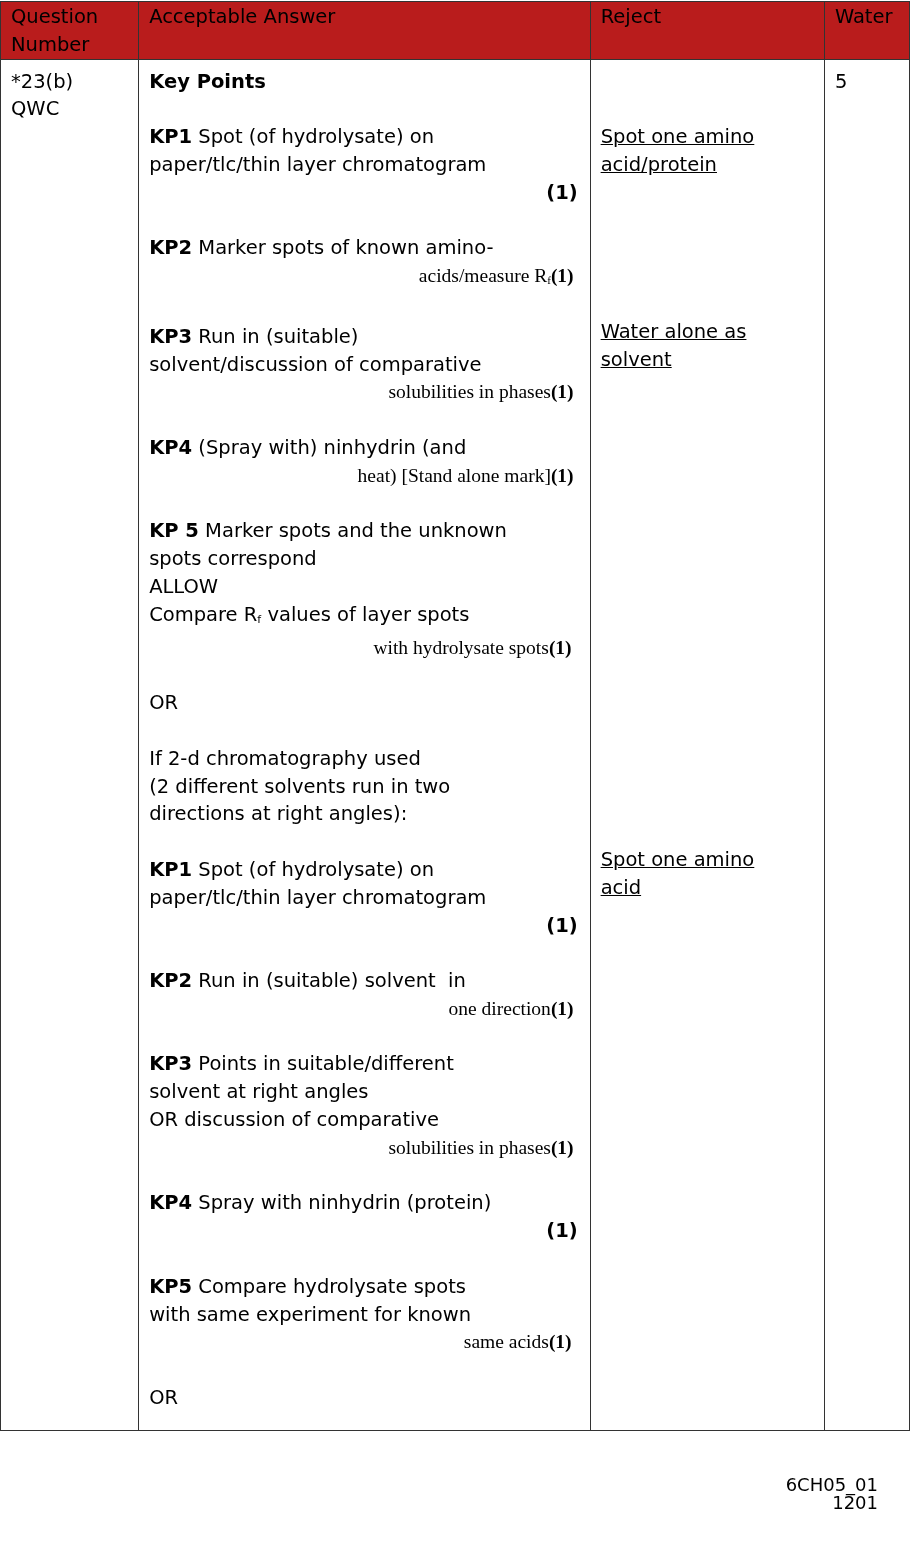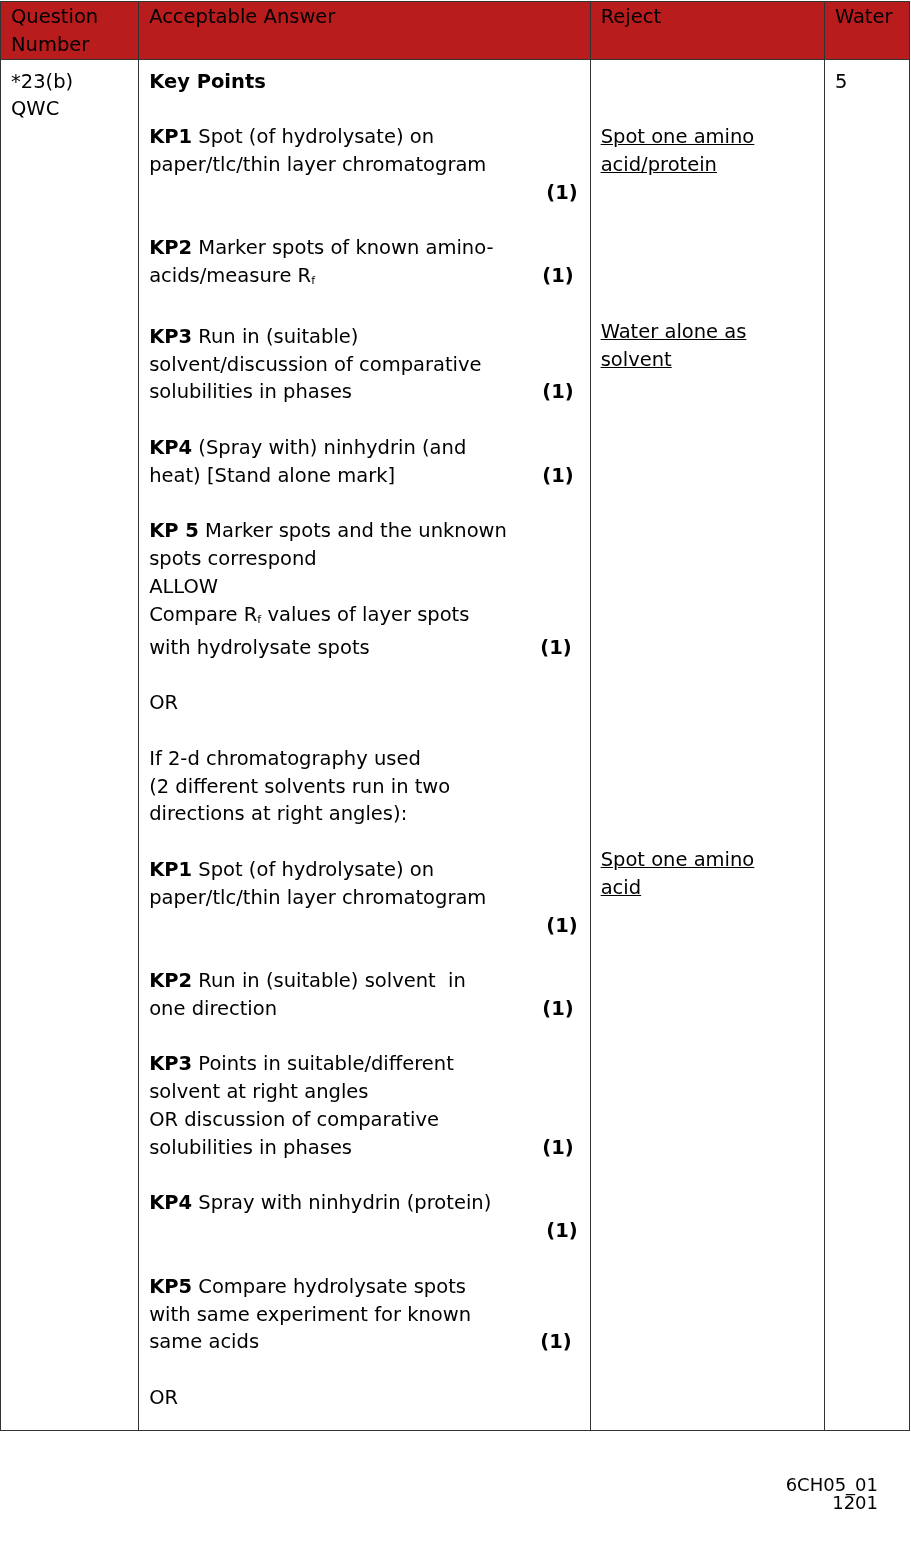--- a/index.html
+++ b/index.html
@@ -6,21 +6,21 @@
   body { width:911px; height:1560px; position:relative; font-family:"DejaVu Sans", sans-serif; color:#000; font-size:19.5px; }
   table.ms { position:absolute; left:0; top:1px; border-collapse:collapse; table-layout:fixed; width:910px; }
   table.ms td, table.ms th { border:1.5px solid #333; vertical-align:top; padding:0 10px; text-align:left; font-weight:normal; line-height:27.8px; }
   table.ms th { background:#b91c1c; height:54px; padding-top:1px; }
   col.c1 { width:138px; } col.c2 { width:451px; } col.c3 { width:234px; } col.c4 { width:85px; }
   tr.body td { height:1362px; padding-top:8px; }
   .b { font-weight:bold; }
   .qn { font-weight:bold; padding-left:11px; }
   .line { display:block; white-space:pre; }
   .gap { display:block; height:27.8px; }
-  .kp-row { display:flex; justify-content:space-between; white-space:pre; }
+  .kp-row { display:flex; justify-content:flex-end; white-space:pre;font-family:Liberation Serif, serif; }
   .mk { font-weight:bold; padding-right:6px; }
   .mk-right { display:block; text-align:right; font-weight:bold; padding-right:2px; }
   sub.rf { font-size:11px; vertical-align:-2px; }
   .reject-block { display:block;text-decoration:underline; }
   .footer { position:absolute; right:33px; top:1476px; font-size:18px; line-height:18px; text-align:right; }
   .footer span { display:block; }
 </style>
 </head>
 <body>
 

